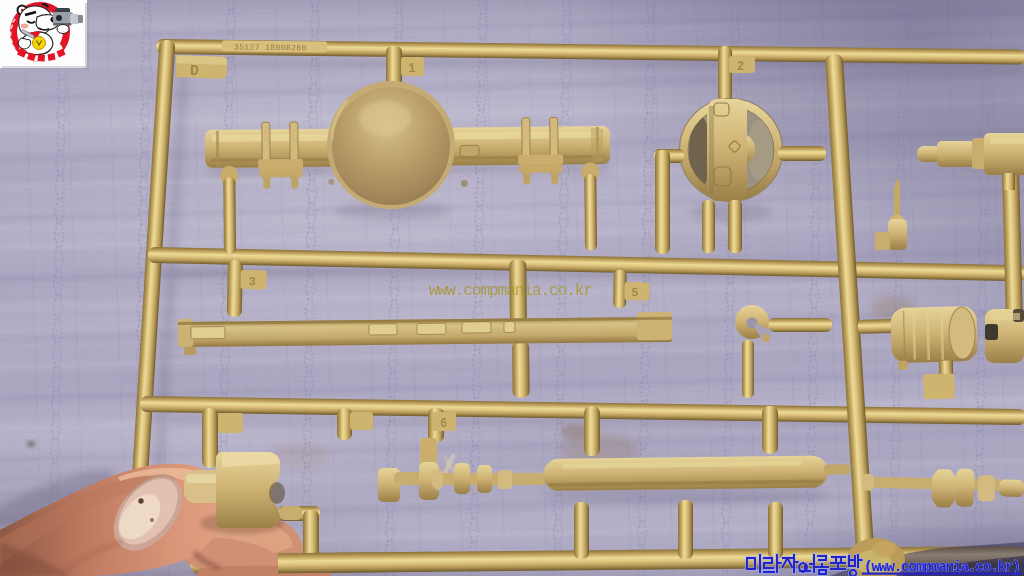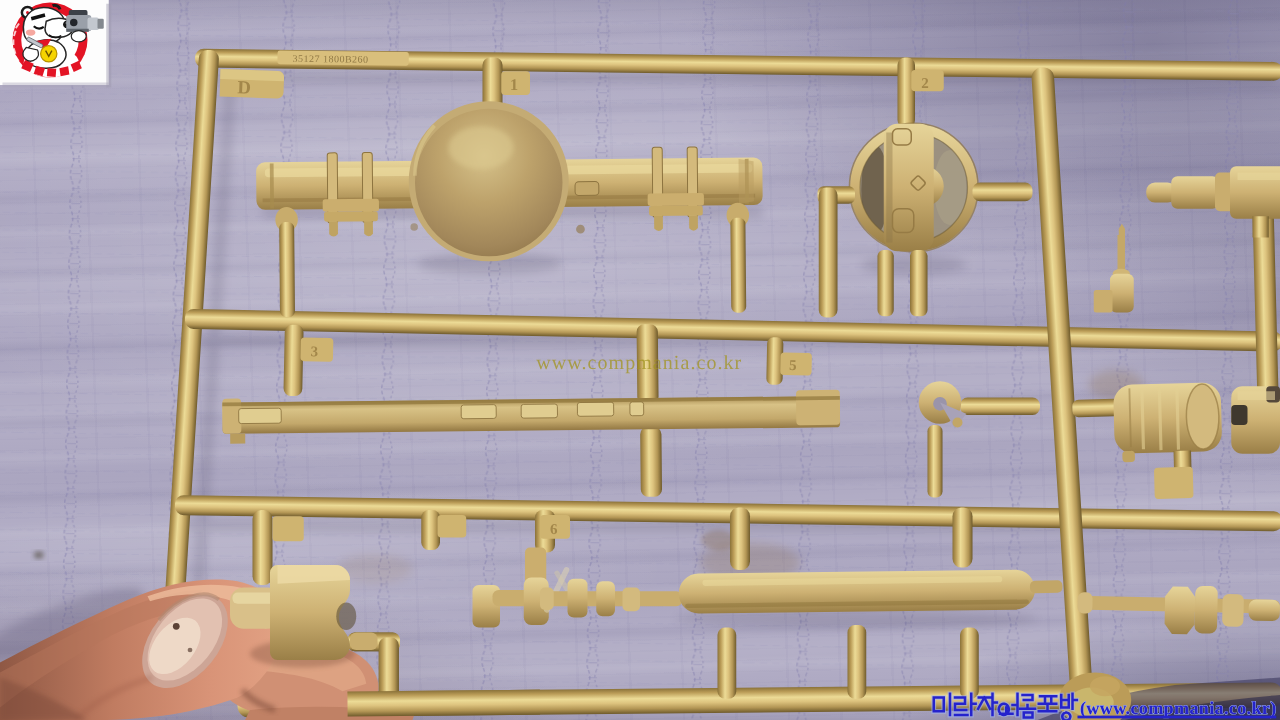--- a/index.html
+++ b/index.html
@@ -1,17 +1,17 @@
 <!DOCTYPE html>
 <html><head>
 <meta charset="utf-8">
 <style>
 html,body{margin:0;padding:0;}
 #stage{position:relative;width:1024px;height:576px;overflow:hidden;
- font-family:Liberation Serif, serif;
+ font-family:Liberation Mono, monospace;
  background-color:#b0abc4;
  background-image:
   radial-gradient(ellipse 620px 320px at 36% 32%, rgba(255,255,255,0.15), rgba(255,255,255,0) 70%),
   radial-gradient(ellipse 420px 90px at 22% 79%, rgba(255,255,255,0.12), rgba(255,255,255,0) 75%),
   radial-gradient(ellipse 520px 260px at 90% 6%, rgba(45,42,80,0.30), rgba(45,42,80,0) 72%),
   radial-gradient(ellipse 300px 240px at 101% 38%, rgba(45,42,80,0.16), rgba(45,42,80,0) 75%),
   radial-gradient(ellipse 420px 150px at 100% 104%, rgba(22,22,62,0.45), rgba(22,22,62,0) 75%),
   radial-gradient(ellipse 500px 180px at 8% 102%, rgba(70,55,65,0.22), rgba(70,55,65,0) 75%),
   linear-gradient(180deg, rgba(60,56,96,0.18) 0, rgba(60,56,96,0) 26px),
   repeating-linear-gradient(178.5deg, rgba(255,255,255,0) 0, rgba(255,255,255,0.08) 7px, rgba(255,255,255,0) 15px, rgba(70,66,112,0) 32px, rgba(70,66,112,0.08) 39px, rgba(70,66,112,0) 46px, rgba(70,66,112,0) 60px),

